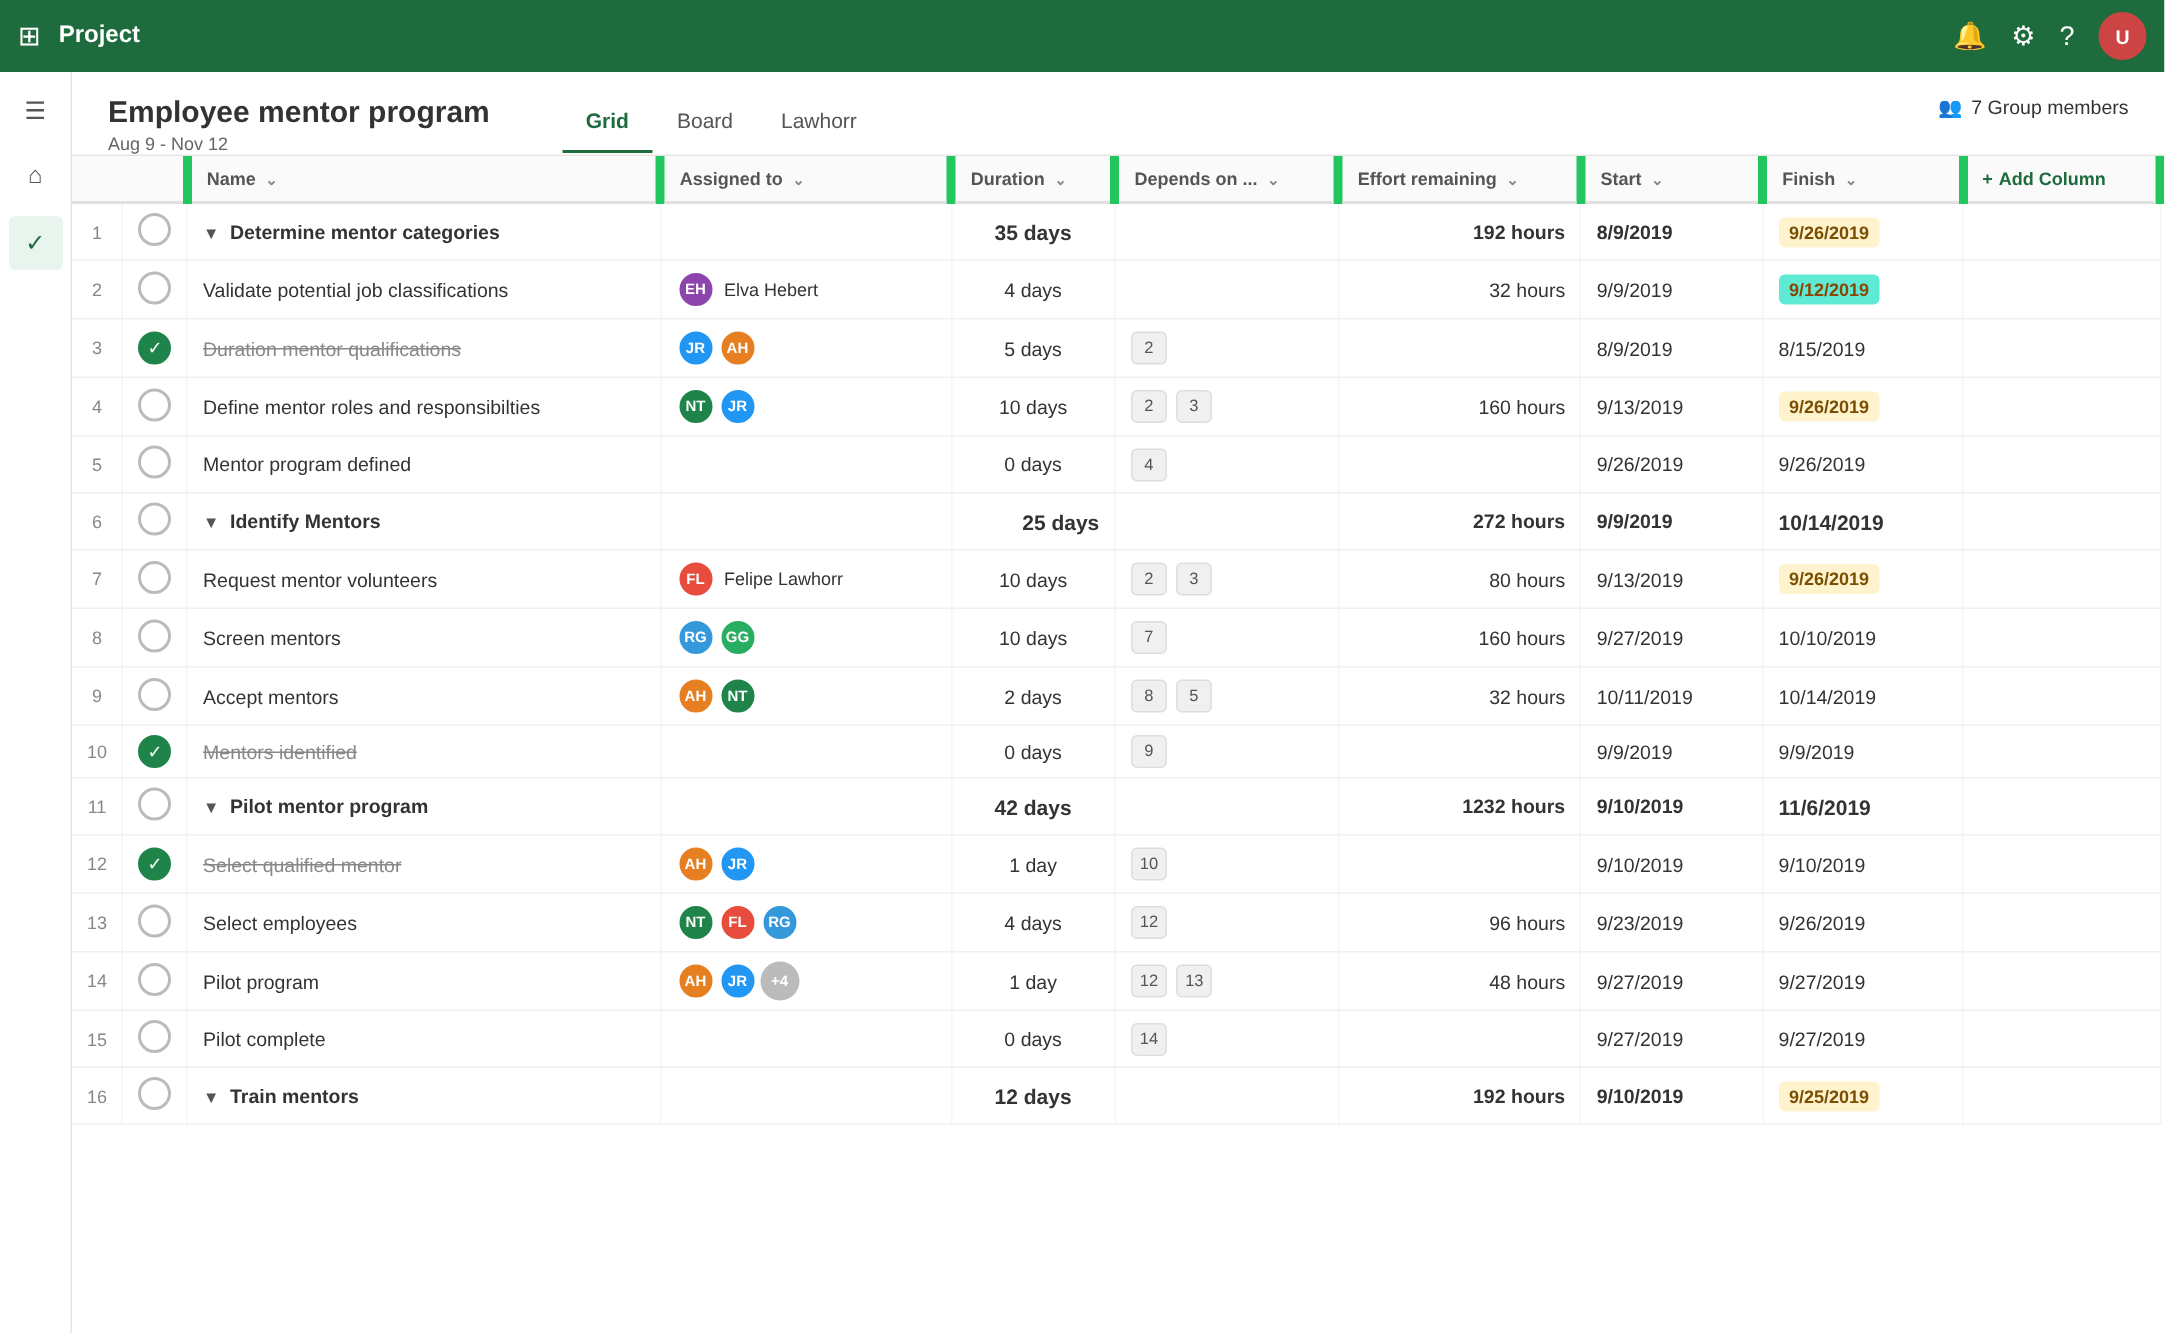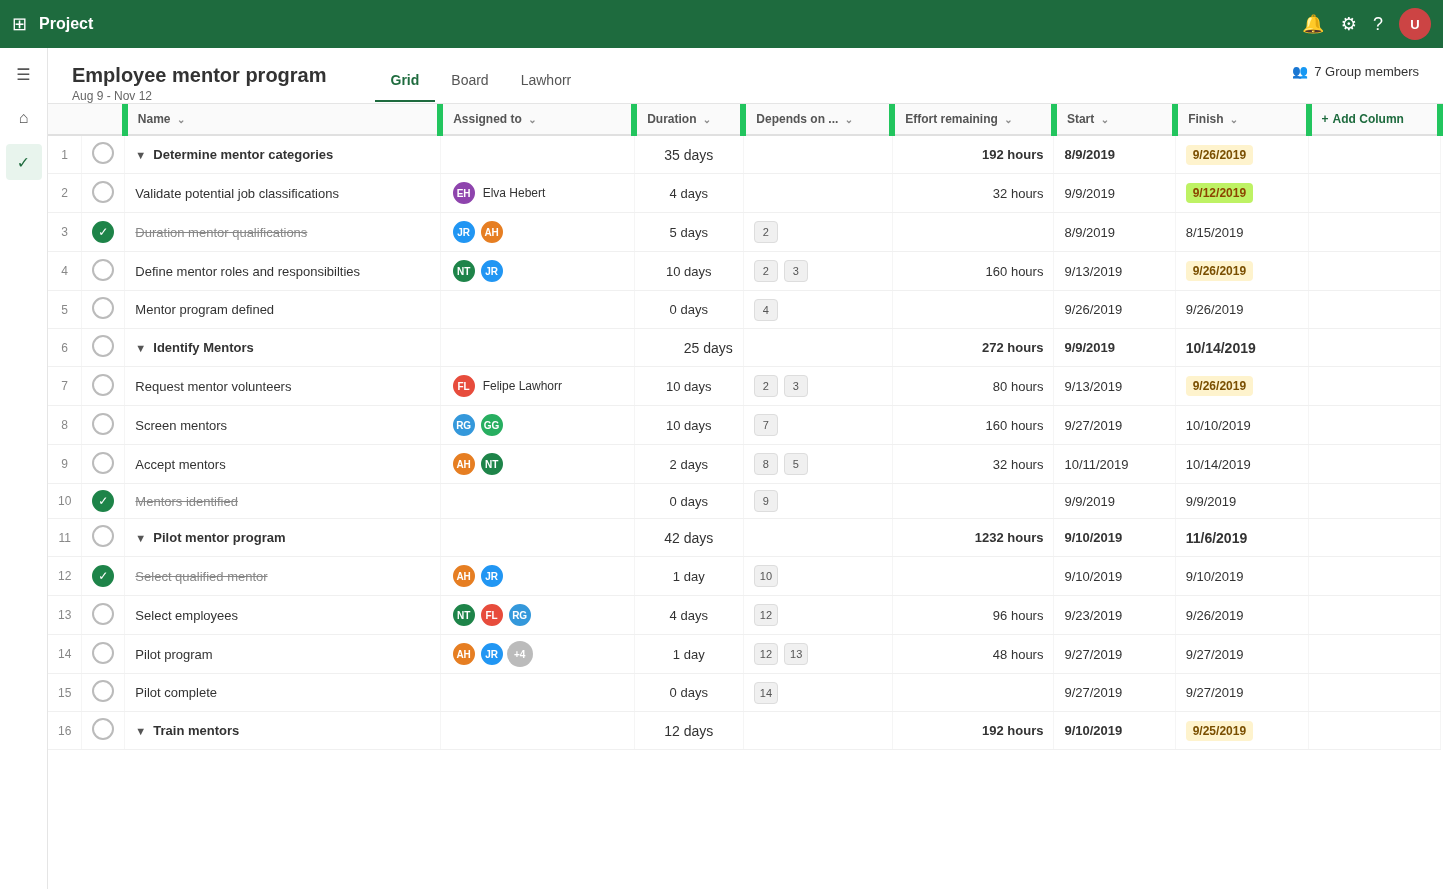--- a/index.html
+++ b/index.html
@@ -148,24 +148,24 @@
 
     .date-highlight {
       background: #fef3cd;
       color: #7a4f01;
       padding: 3px 7px;
       border-radius: 4px;
       font-weight: 600;
       font-size: 12px;
       display: inline-block;
     }
-    .date-highlight.orange { background: #bef264; color: #8b4500; }
+    .date-highlight.orange { background: #5eead4; color: #8b4500; }
 
     .effort { font-weight: 600; font-size: 13px; }
-    .duration-bold { font-weight: 400; font-size: 14px; }
+    .duration-bold { font-weight: 700; font-size: 14px; }
 
     .add-column {
       color: #1e6b3e; font-size: 12px; cursor: pointer;
       white-space: nowrap; display: flex; align-items: center; gap: 4px;
     }
 
     
     .table-container::-webkit-scrollbar { width: 8px; height: 8px; }
     .table-container::-webkit-scrollbar-track { background: #f5f5f5; }
     .table-container::-webkit-scrollbar-thumb { background: #ccc; border-radius: 4px; }

